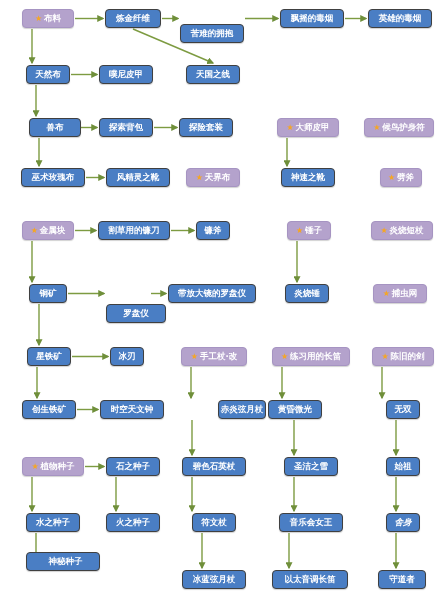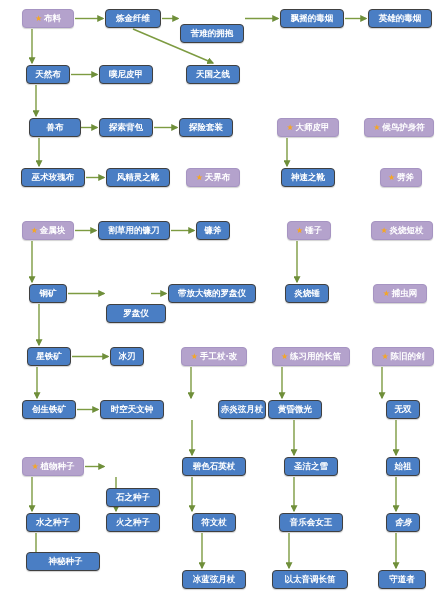--- a/index.html
+++ b/index.html
@@ -215,21 +215,21 @@
       <div class="node blue" style="left: 268px; top: 400px; width: 54px;">
         <span class="nlabel">黄昏微光</span>
       </div>
       <div class="node blue" style="left: 386px; top: 400px; width: 34px;">
         <span class="nlabel">无双</span>
       </div>
       <div class="node purple" style="left: 22px; top: 457px; width: 62px;">
         <span class="star">★</span>
         <span class="nlabel">植物种子</span>
       </div>
-      <div class="node blue" style="left: 106px; top: 457px; width: 54px; margin-top: 31px;">
+      <div class="node blue" style="left: 106px; top: 457px; width: 54px;">
         <span class="nlabel">石之种子</span>
       </div>
       <div class="node blue" style="left: 182px; top: 457px; width: 64px;">
         <span class="nlabel">碧色石英杖</span>
       </div>
       <div class="node blue" style="left: 284px; top: 457px; width: 54px;">
         <span class="nlabel">圣洁之雪</span>
       </div>
       <div class="node blue" style="left: 386px; top: 457px; width: 34px;">
         <span class="nlabel">始祖</span>

